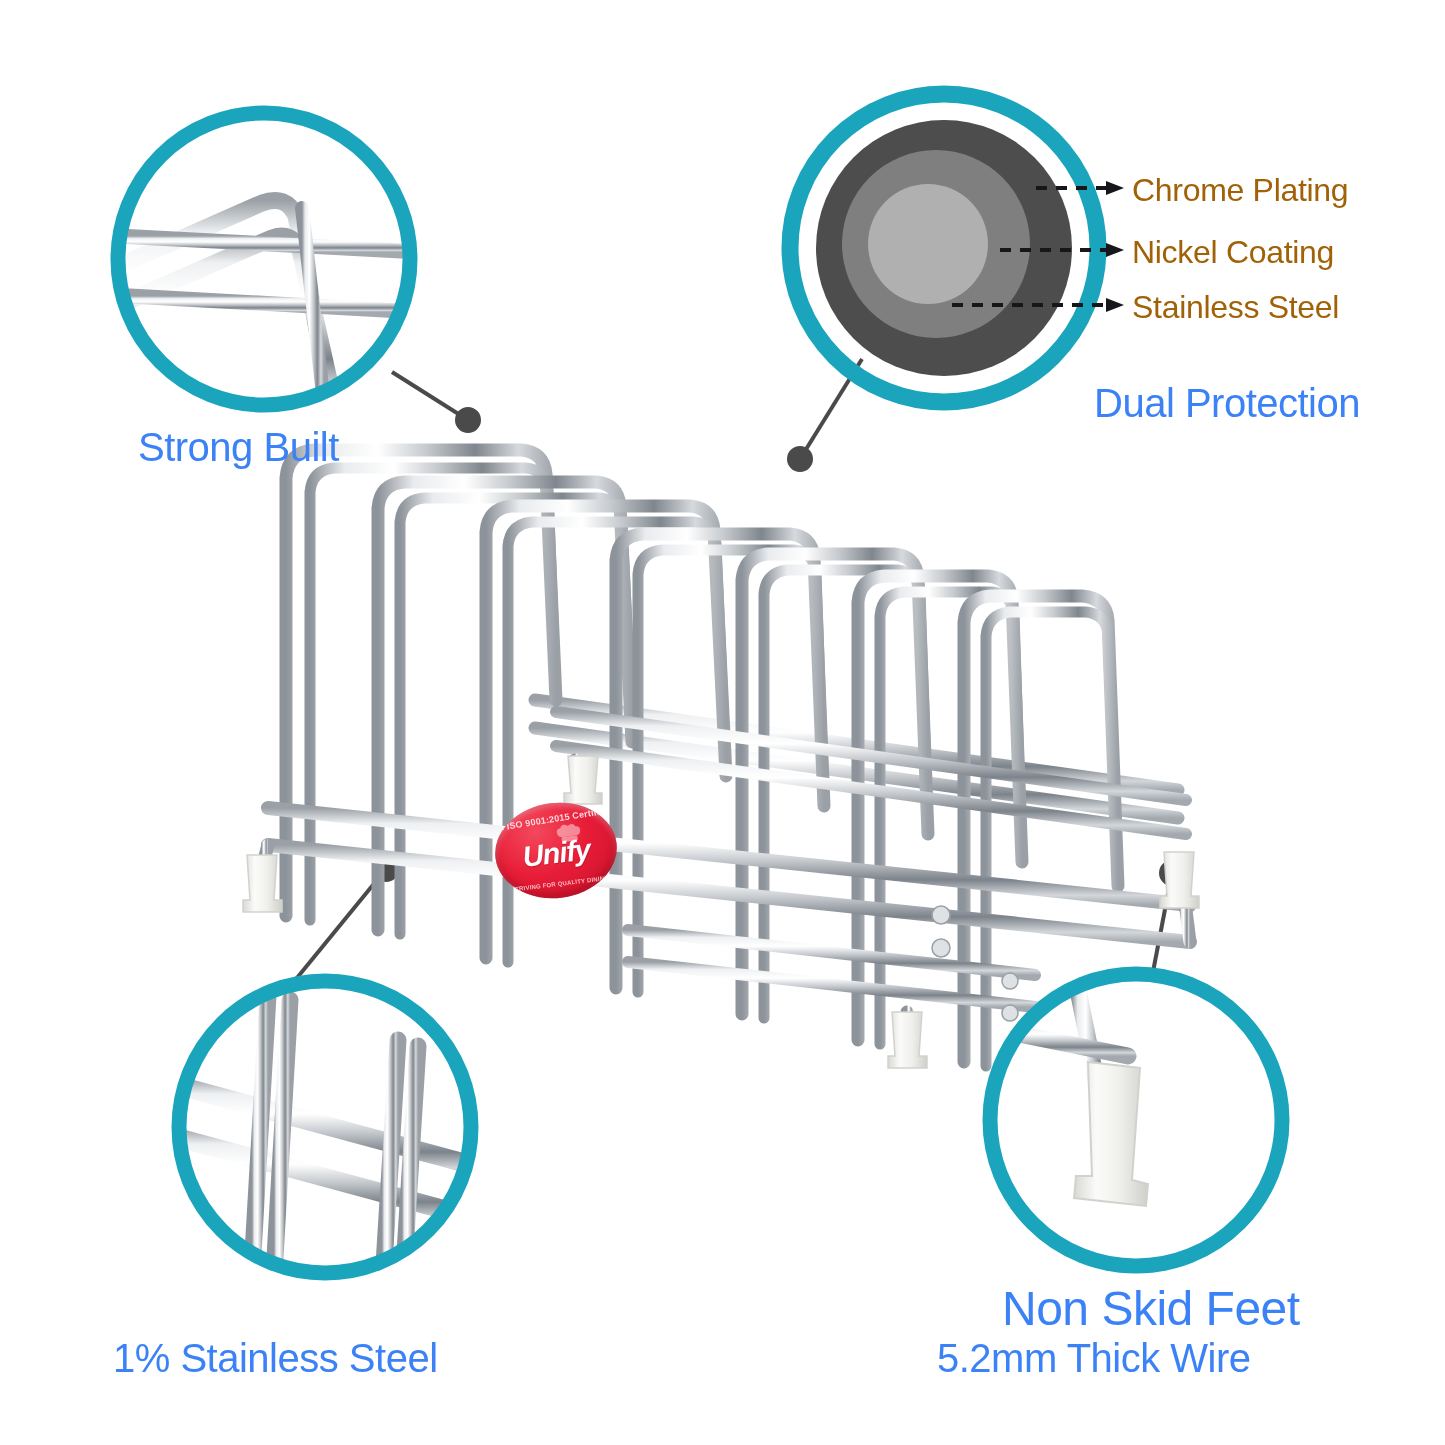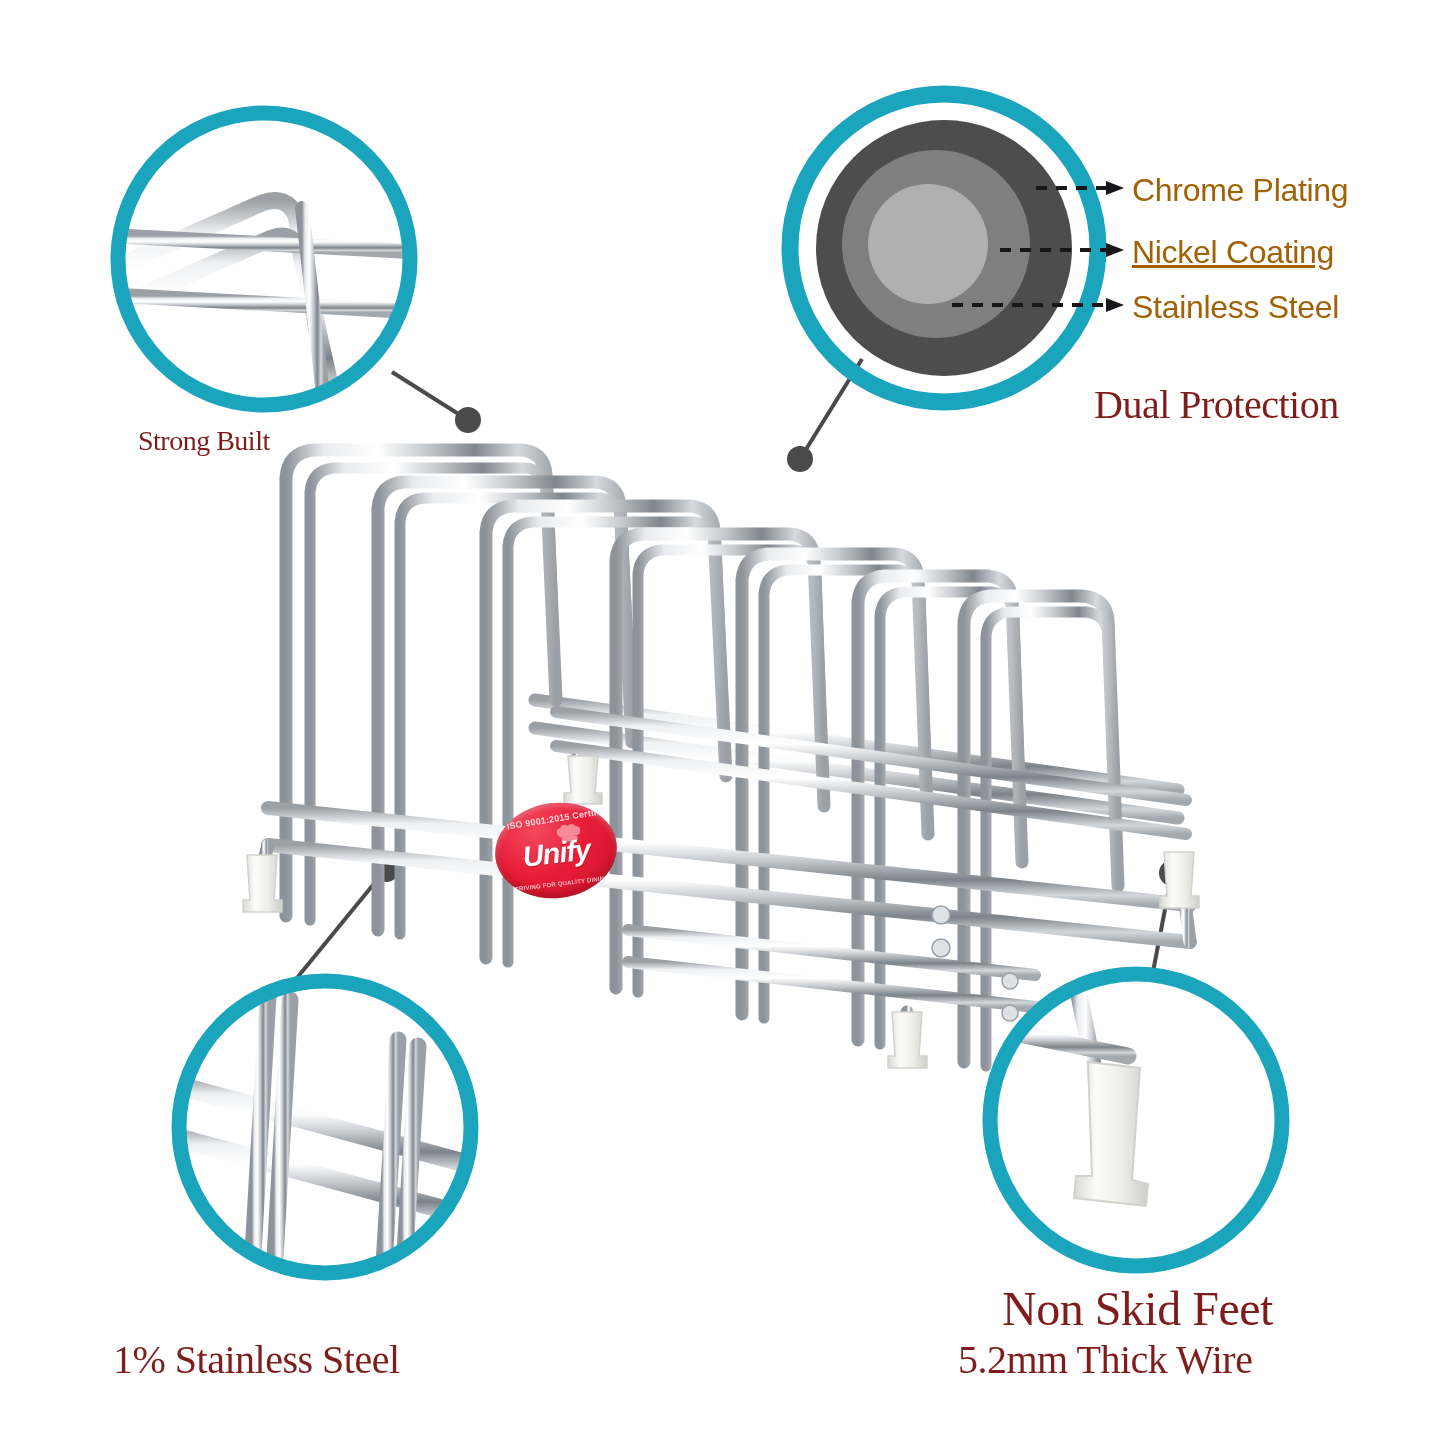--- a/index.html
+++ b/index.html
@@ -17,43 +17,43 @@
   }
   .svg-layer {
     position: absolute;
     left: 0;
     top: 0;
     width: 1445px;
     height: 1445px;
   }
   .label {
     position: absolute;
-    color: #7f1d1d;
-    font-family: Liberation Serif, serif;
+    color: #3b82f6;
+    font-family: Liberation Sans, sans-serif;
     font-weight: 400;
     white-space: nowrap;
     letter-spacing: -0.5px;
   }
-  .label-strong-built { left: 138px; top: 425px; font-size: 28px; }
+  .label-strong-built { left: 138px; top: 425px; font-size: 40px; }
   .label-dual-protection { left: 1094px; top: 381px; font-size: 40px; }
   .label-stainless-100 { left: 113px; top: 1336px; font-size: 40px; }
   .label-nonskid-1 { left: 1002px; top: 1281px; font-size: 48px; }
-  .label-nonskid-2 { left: 937px; top: 1336px; font-size: 40px; margin-left: 21px; }
+  .label-nonskid-2 { left: 937px; top: 1336px; font-size: 40px; }
 
   .callout-label {
     position: absolute;
     color: #a16207;
     font-family: "Liberation Sans", sans-serif;
     font-size: 32px;
     font-weight: 400;
     white-space: nowrap;
     letter-spacing: -0.3px;
   }
   .cl-chrome { left: 1132px; top: 172px; }
-  .cl-nickel { left: 1132px; top: 234px; text-decoration: underline; }
+  .cl-nickel { left: 1132px; top: 234px; }
   .cl-steel  { left: 1132px; top: 289px; }
 
   
   .badge {
     position: absolute;
     left: 495px;
     top: 803px;
     width: 122px;
     height: 95px;
     transform: rotate(-7deg);

